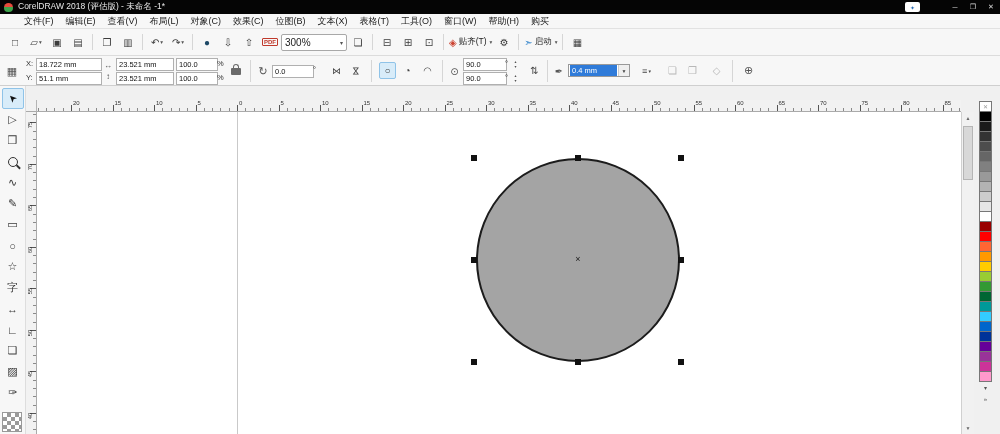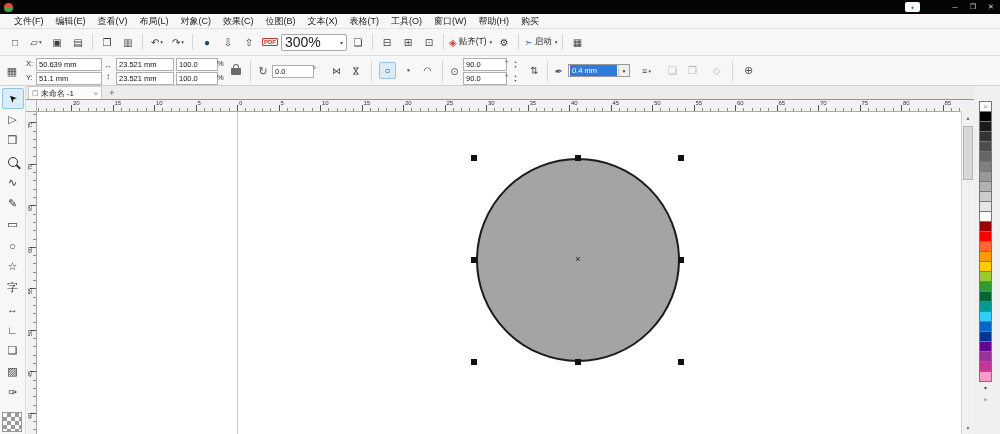--- a/index.html
+++ b/index.html
@@ -11,36 +11,36 @@
   .app-logo{width:9px;height:9px;margin:0 5px 0 4px;border-radius:50% 50% 45% 45%;
             background:linear-gradient(180deg,#e84b3c 0 46%,#3fa44c 46% 100%);flex:none;}
   .tb-title{font-size:8.5px;white-space:nowrap;}
   .tb-right{margin-left:auto;display:flex;align-items:center;height:100%;}
   .signin{width:15px;height:10px;background:#fff;border-radius:2px;margin-right:26px;
           color:#2a6db5;font-size:6px;display:flex;align-items:center;justify-content:center;}
   .win-btn{width:18px;height:14px;display:flex;align-items:center;justify-content:center;
            font-size:7px;color:#ddd;}
   
   .menubar{position:absolute;left:0;top:14px;width:1000px;height:15px;background:#f7f7f7;
-           border-bottom:1px solid #e2e2e2;display:flex;align-items:center;padding-left:8px;box-sizing:border-box;}
+           border-bottom:1px solid #e2e2e2;display:flex;align-items:center;padding-left:18px;box-sizing:border-box;}
   .menu-item{font-size:9px;color:#1a1a1a;padding:0 6px;white-space:nowrap;}
   
   .toolbar{position:absolute;left:0;top:29px;width:1000px;height:27px;background:#f7f7f7;
            border-bottom:1px solid #dcdcdc;display:flex;align-items:center;padding-left:5px;box-sizing:border-box;gap:1px;}
   .tb-btn{height:19px;min-width:18px;display:flex;align-items:center;justify-content:center;
           font-size:10px;color:#3c3c3c;border-radius:2px;padding:0 1px;flex:none;}
   .tb-glyph{display:flex;align-items:center;justify-content:center;}
   .tb-sep{width:1px;height:16px;background:#d6d6d6;margin:0 3px;flex:none;}
   .tb-drop{font-size:5.5px;color:#555;margin-left:1px;}
   .tb-label{font-size:8.5px;color:#222;margin:0 2px;white-space:nowrap;}
   .tb-text{font-size:6px;font-weight:bold;color:#c0392b;border:1px solid #c0392b;
            padding:0 1px;border-radius:1px;}
   .tb-combo{width:58px;height:15px;background:#fff;border:1px solid #a8a8a8;
             display:flex;align-items:center;justify-content:space-between;padding:0 3px;flex:none;}
-  .combo-val{font-size:14px;color:#222;}
+  .combo-val{font-size:10px;color:#222;}
   .combo-arrow{font-size:6px;color:#555;}
   
   .propbar{position:absolute;left:0;top:56px;width:1000px;height:30px;background:#f7f7f7;
            border-bottom:1px solid #cfcfcf;font-size:8px;color:#222;box-sizing:border-box;}
   .pb-icon{position:absolute;display:flex;align-items:center;justify-content:center;color:#555;}
   .pb-btn{position:absolute;width:17px;height:17px;display:flex;align-items:center;justify-content:center;
           color:#444;border-radius:2px;font-size:10px;}
   .pb-btn.active{background:#d8ecf9;border:1px solid #8fc3e8;box-sizing:border-box;}
   .pb-btn.disabled{color:#b8b8b8;}
   .pb-field{position:absolute;height:11px;background:#fff;border:1px solid #b0b0b0;
@@ -125,20 +125,21 @@
   .pal-btn{width:13px;height:11px;display:flex;align-items:center;justify-content:center;
            font-size:6px;color:#555;flex:none;}
 </style>
 </head>
 <body>
 
 <div class="app">
 
   <div class="titlebar">
     <div class="app-logo"></div>
+    <div class="tb-title">CorelDRAW 2018 (评估版) - 未命名 -1*</div>
     <div class="tb-right">
       <div class="signin">✦</div>
       <div class="win-btn">─</div>
       <div class="win-btn">❐</div>
       <div class="win-btn">✕</div>
     </div>
   </div>
 
   <div class="menubar">
       <div class="menu-item">文件(F)</div>
@@ -233,21 +234,21 @@
       </div>
       <div class="tb-sep"></div>
       <div class="tb-btn">
         <div class="tb-glyph">▦</div>
       </div>
     </div>
 
   <div class="propbar">
     <div class="pb-icon" style="left:4px;top:7px;width:16px;height:16px;font-size:11px;">▦</div>
     <div class="pb-label" style="left:26px;top:3px;">X:</div>
-    <div class="pb-field" style="left:36px;top:2px;width:60px;">50.639 mm</div>
+    <div class="pb-field" style="left:36px;top:2px;width:60px;">18.722 mm</div>
     <div class="pb-label" style="left:26px;top:17px;">Y:</div>
     <div class="pb-field" style="left:36px;top:16px;width:60px;">51.1 mm</div>
 
     <div class="pb-icon" style="left:102px;top:4px;width:12px;height:10px;font-size:8px;">↔</div>
     <div class="pb-icon" style="left:102px;top:15px;width:12px;height:10px;font-size:8px;">↕</div>
     <div class="pb-field" style="left:116px;top:2px;width:52px;">23.521 mm</div>
     <div class="pb-field" style="left:116px;top:16px;width:52px;">23.521 mm</div>
 
     <div class="pb-field" style="left:176px;top:2px;width:36px;">100.0</div>
     <div class="pb-label" style="left:217px;top:3px;">%</div>
@@ -352,28 +353,20 @@
           <div class="tool-glyph">❏</div>
         </div>
         <div class="tool">
           <div class="tool-glyph">▨</div>
         </div>
         <div class="tool">
           <div class="tool-glyph">✑</div>
         </div>
       </div>
 
-    <div class="tabbar">
-      <div class="doc-tab">
-        <span class="doc-ic">▢</span>
-        <span>未命名 -1</span>
-        <span class="tab-close">×</span>
-      </div>
-      <div class="new-tab">+</div>
-    </div>
 
     <div class="ruler-corner"></div>
     <div class="hruler">
         <div class="htick" style="left: 0.8px;"></div>
         <div class="htick" style="left: 9.1px;"></div>
         <div class="htick" style="left: 17.4px;"></div>
         <div class="htick" style="left: 25.7px;"></div>
         <div class="htick major" style="left: 34px;"></div>
         <div class="htick" style="left: 42.3px;"></div>
         <div class="htick" style="left: 50.6px;"></div>

